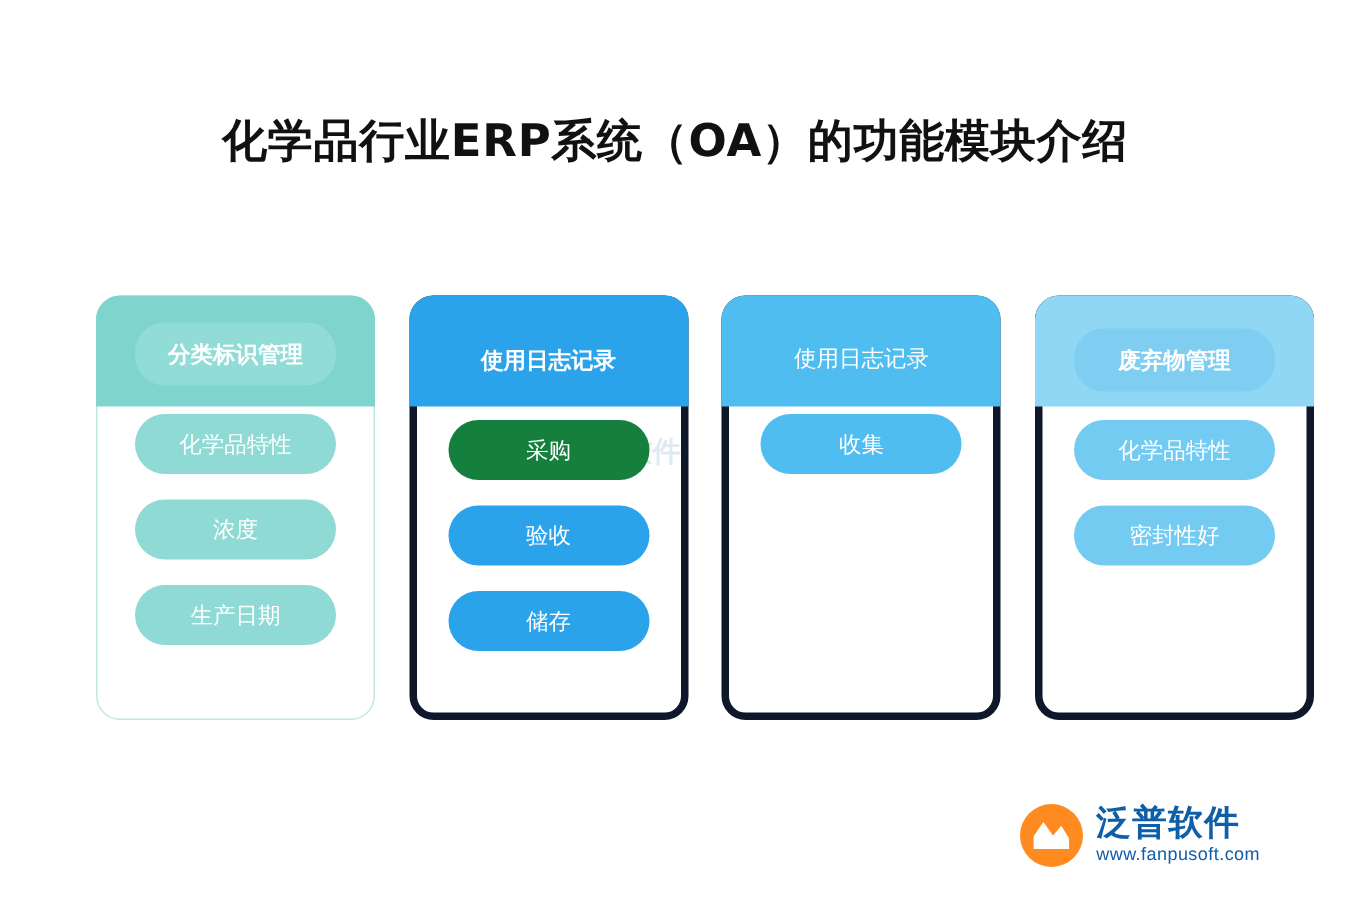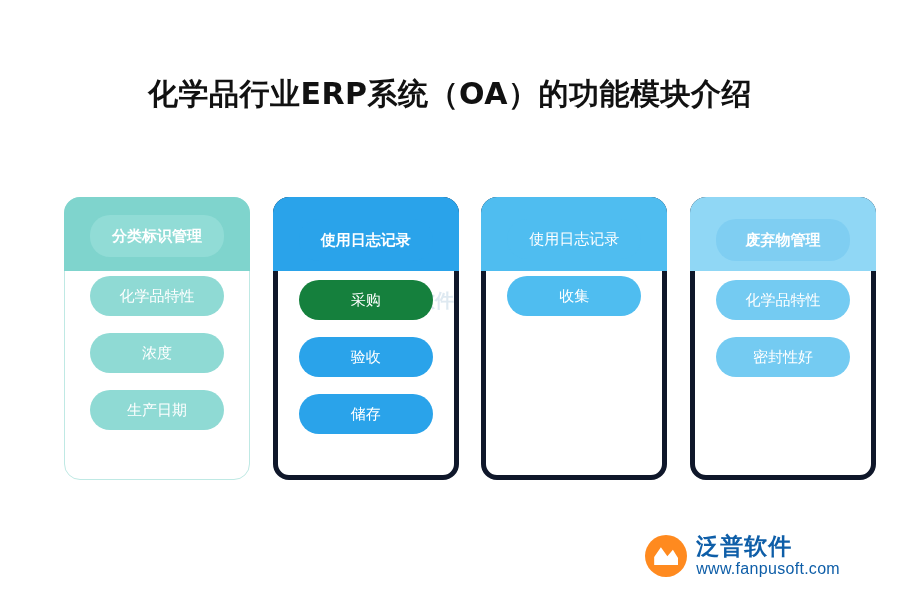--- a/index.html
+++ b/index.html
@@ -144,21 +144,21 @@
     line-height: 1.12;
   }
   .logo-name {
     font-size: 23px;
     font-weight: bold;
     color: #0e5ea8;
     font-family: "DejaVu Sans", "Liberation Sans", sans-serif;
     letter-spacing: 1px;
   }
   .logo-url {
-    font-size: 16px;
+    font-size: 12px;
     color: #0e5ea8;
     font-family: "Liberation Sans", sans-serif;
     letter-spacing: 0.3px;
   }
 </style>
 </head>
 <body>
 
 <div class="page">
 

